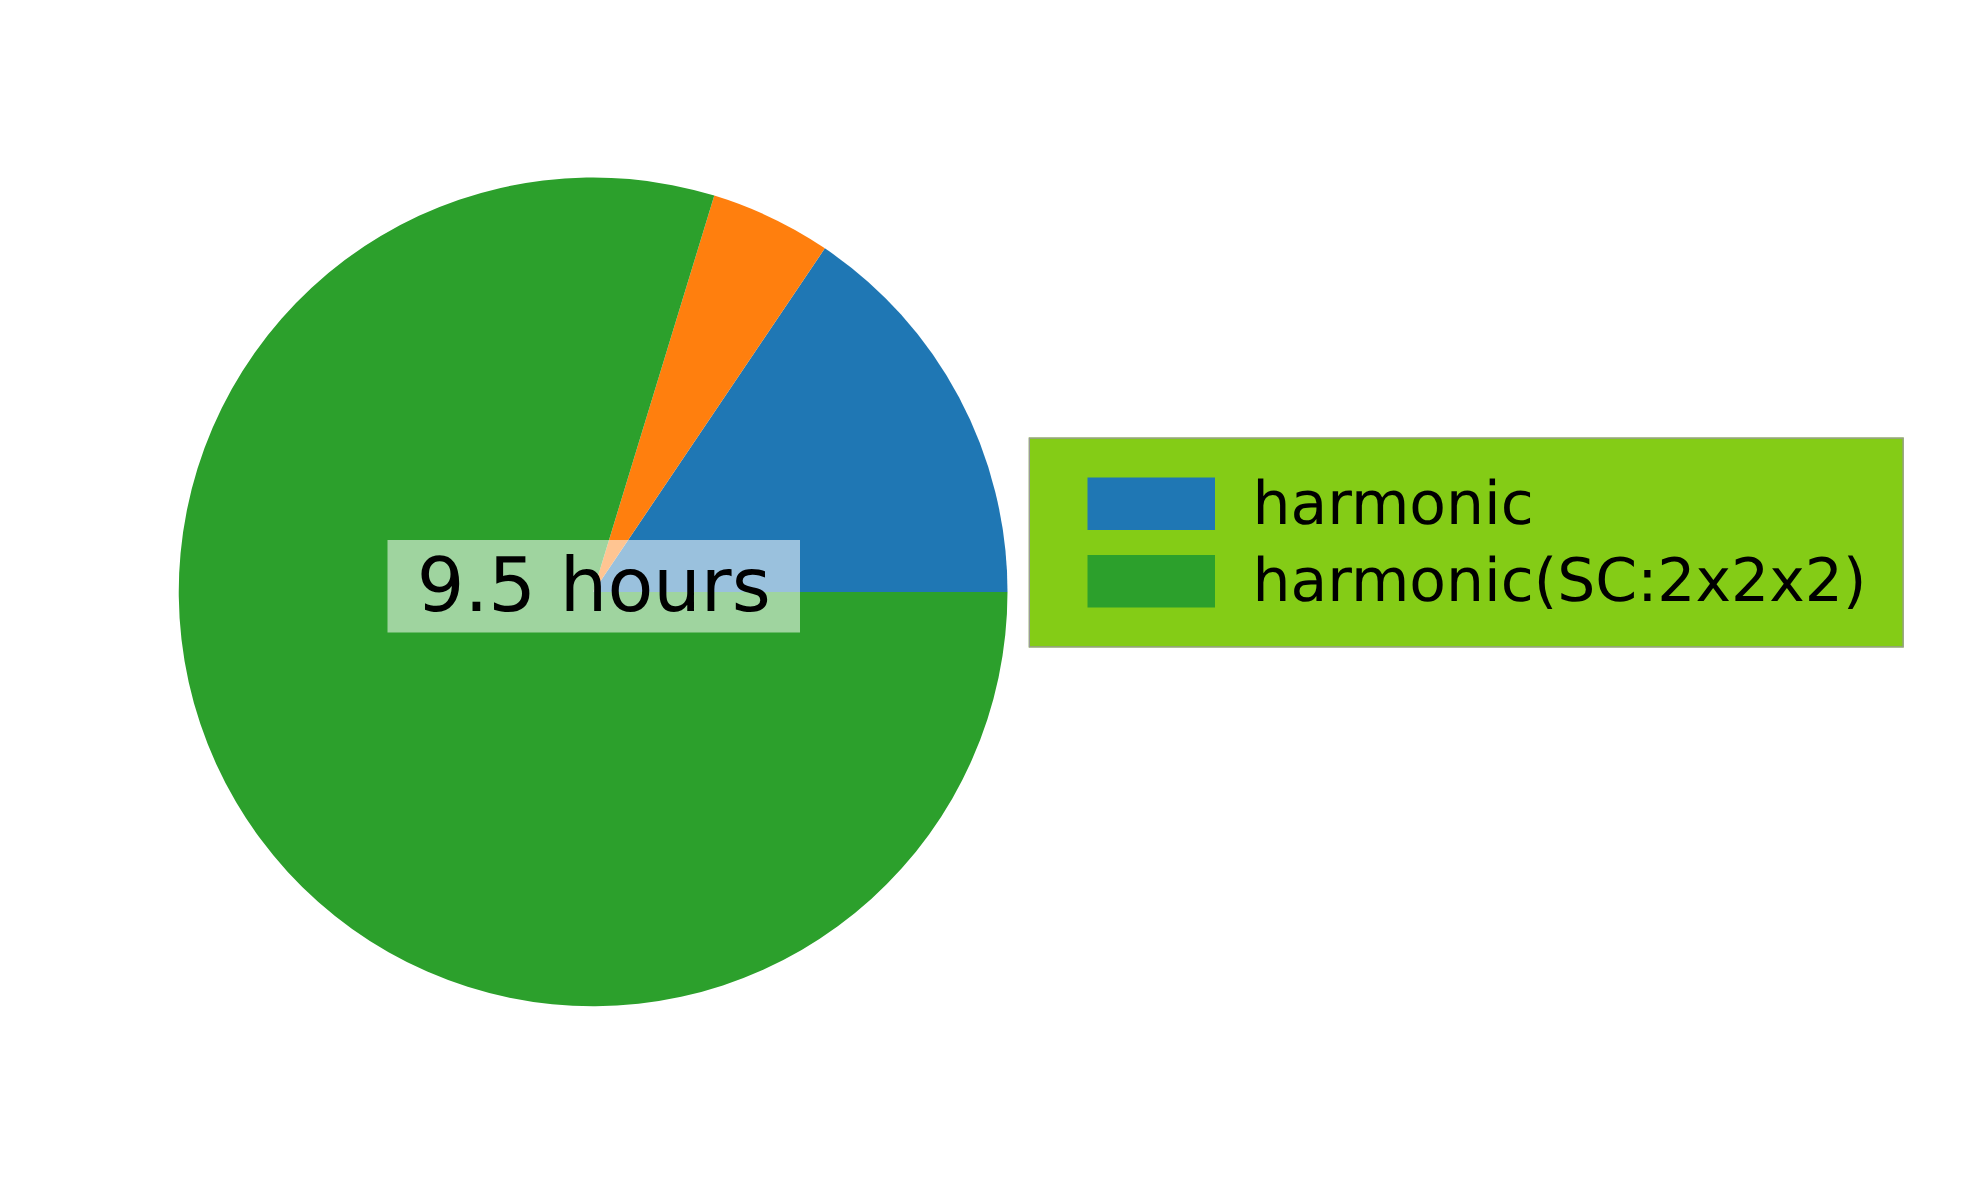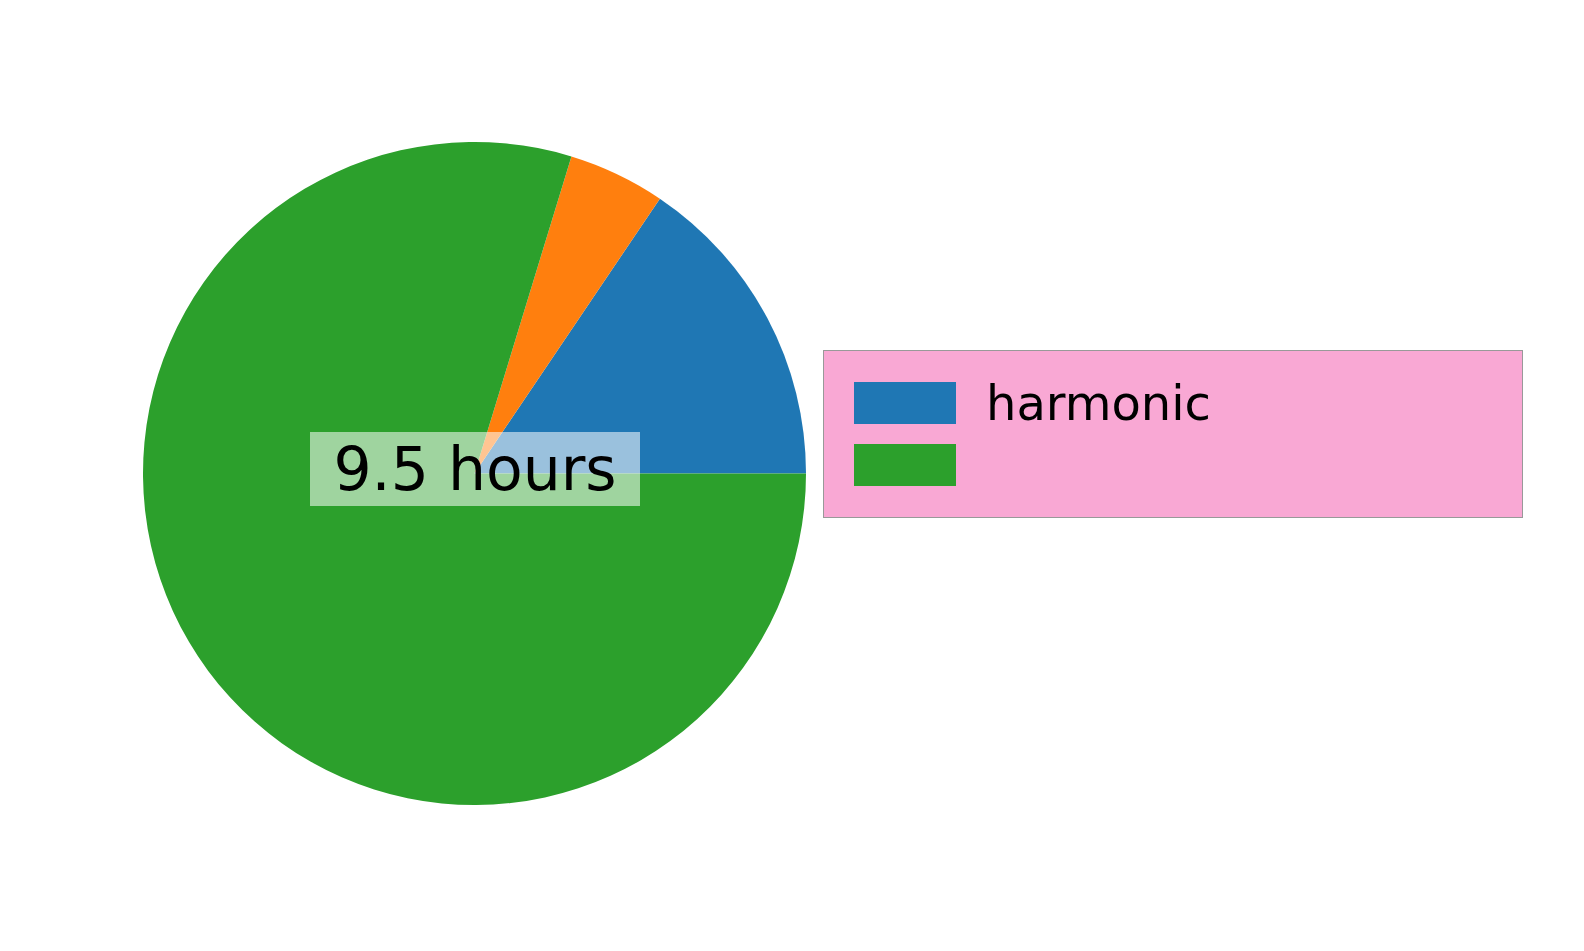--- a/index.html
+++ b/index.html
@@ -57,23 +57,23 @@
     white-space: nowrap;
   }
 
   
   #legend {
     position: absolute;
     left: 823px;
     top: 350px;
     width: 700px;
     border: 1.6px solid #999999;
-    background: #f9a8d4;
+    background: #84cc16;
     box-sizing: border-box;
-    padding: 21px 0 21px 0;
+    padding: 21px 0 21px 16px;
   }
   .legend-row {
     display: flex;
     align-items: center;
     height: 62px;
   }
   .legend-swatch {
     width: 102px;
     height: 42px;
     margin-left: 30px;
@@ -107,17 +107,18 @@
   <div id="legend">
 
     <div class="legend-row">
       <span class="legend-swatch" style="background: rgb(31, 119, 180);"></span>
       <span class="legend-text">harmonic</span>
     </div>
 
 
     <div class="legend-row">
       <span class="legend-swatch" style="background: rgb(44, 160, 44);"></span>
+      <span class="legend-text">harmonic(SC:2x2x2)</span>
     </div>
 
   </div>
 
 </div>
 
 </body></html>

